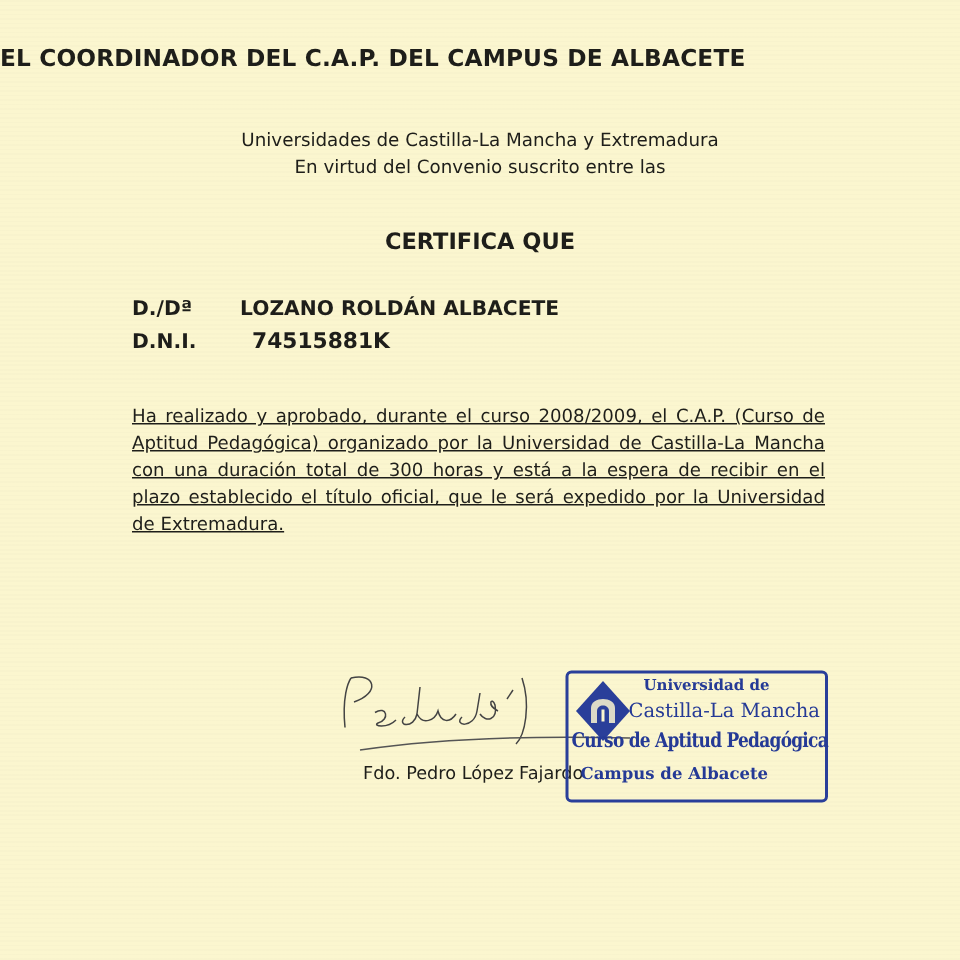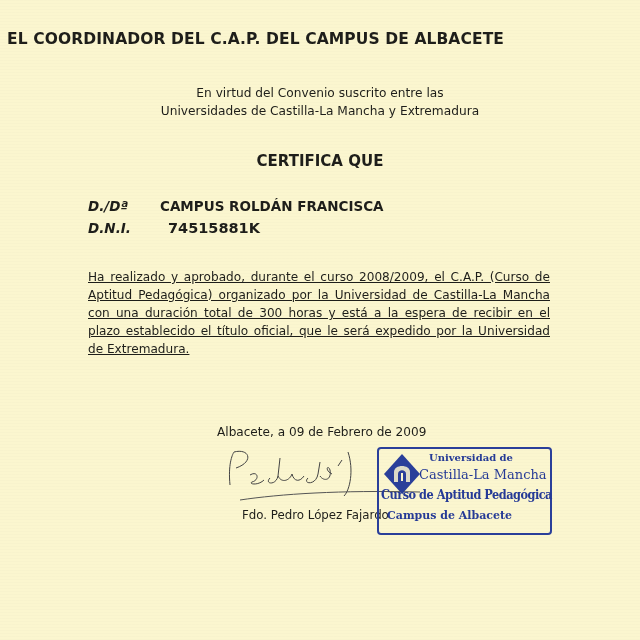--- a/index.html
+++ b/index.html
@@ -10,35 +10,35 @@
       color:#1e1e1a;
       position:relative;
     }
     .paper {
       position:absolute; left:0; top:0; width:640px; height:640px;
       background:
         repeating-linear-gradient(0deg, rgba(0,0,0,0.012) 0px, rgba(0,0,0,0.012) 1px, transparent 1px, transparent 3px),
         #fbf6cf;
     }
     .title {
-      position:absolute; left:0; width:504px; top:30px; text-align:right;
+      position:absolute; left:0; width:504px; top:30px; text-align:left;
       font-weight:bold; font-size:15.5px; letter-spacing:0.1px;
     }
     .intro {
       position:absolute; left:0; width:640px; top:84px; text-align:center;
       font-size:12.2px; line-height:18px;
     }
     .certifica {
       position:absolute; left:0; width:640px; top:152px; text-align:center;
       font-weight:bold; font-size:15px;
     }
     .person {
       position:absolute; left:88px; top:195px; font-weight:bold; font-size:13.5px; line-height:22px;
     }
-    .person .lbl { display:inline-block; width:72px;font-style:italic; }
+    .person .lbl { display:inline-block; width:72px; }
     .person .dni-val { margin-left:8px; font-size:14.5px;margin-top:43px; }
     .body-text {
       position:absolute; left:88px; width:462px; top:268px;
       font-size:12.1px; line-height:18px; text-align:justify;text-decoration:underline;
     }
     .closing {
       position:absolute; left:88px; top:371px; font-size:12.1px;
     }
     .date {
       position:absolute; left:217px; top:425px; font-size:12.1px;
@@ -61,39 +61,38 @@
     .stamp .l4 { position:absolute; left:8px; top:60px; font-weight:bold; font-size:11px; }
   </style>
 </head>
 <body>
 
 <div class="paper">
 
   <div class="title">EL COORDINADOR DEL C.A.P. DEL CAMPUS DE ALBACETE</div>
 
   <div class="intro">
+    <div>Universidades de Castilla-La Mancha y Extremadura</div>
     <div>En virtud del Convenio suscrito entre las</div>
-    <div>Universidades de Castilla-La Mancha y Extremadura</div>
   </div>
 
   <div class="certifica">CERTIFICA QUE</div>
 
   <div class="person">
     <div>
-      <span class="lbl">D./Dª</span><span>CAMPUS ROLDÁN FRANCISCA</span>
+      <span class="lbl">D./Dª</span><span>LOZANO ROLDÁN ALBACETE</span>
     </div>
     <div>
       <span class="lbl">D.N.I.</span><span class="dni-val">74515881K</span>
     </div>
   </div>
 
   <div class="body-text">Ha realizado y aprobado, durante el curso 2008/2009, el C.A.P. (Curso de Aptitud Pedagógica) organizado por la Universidad de Castilla-La Mancha con una duración total de 300 horas  y está a la espera de recibir en el plazo establecido el título oficial, que le será expedido por la Universidad de Extremadura.</div>
 
 
-  <div class="date">Albacete, a 09 de Febrero de 2009</div>
 
   <svg class="signature" viewBox="0 0 200 70">
     <path d="M10 45 C 8 25, 12 15, 14 12 M14 12 C 30 8, 34 22, 16 28" fill="none" stroke="#444" stroke-width="1"></path>
     <path d="M30 35 C 38 30, 40 40, 32 42 C 28 44, 38 46, 44 40" fill="none" stroke="#444" stroke-width="1"></path>
     <path d="M50 38 C 44 44, 56 46, 58 36 L 60 18 M58 36 C 62 44, 70 40, 72 34 C 74 42, 80 42, 84 36" fill="none" stroke="#444" stroke-width="1"></path>
     <path d="M88 38 C 82 44, 96 46, 98 34 L 100 22 M100 36 C 104 42, 112 40, 110 30 C 108 24, 104 30, 112 34" fill="none" stroke="#444" stroke-width="1"></path>
     <path d="M118 26 L 122 20" fill="none" stroke="#444" stroke-width="1"></path>
     <path d="M128 12 C 134 30, 130 50, 124 56" fill="none" stroke="#444" stroke-width="1"></path>
     <path d="M20 60 C 60 54, 120 50, 200 52" fill="none" stroke="#555" stroke-width="1"></path>
   </svg>

